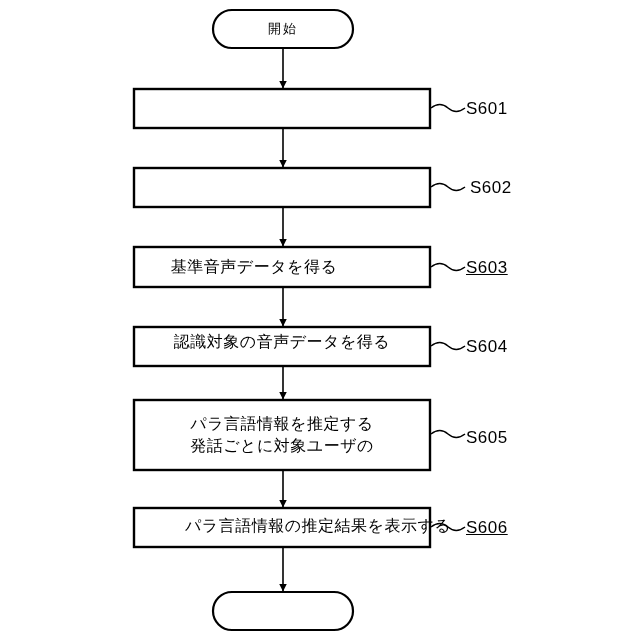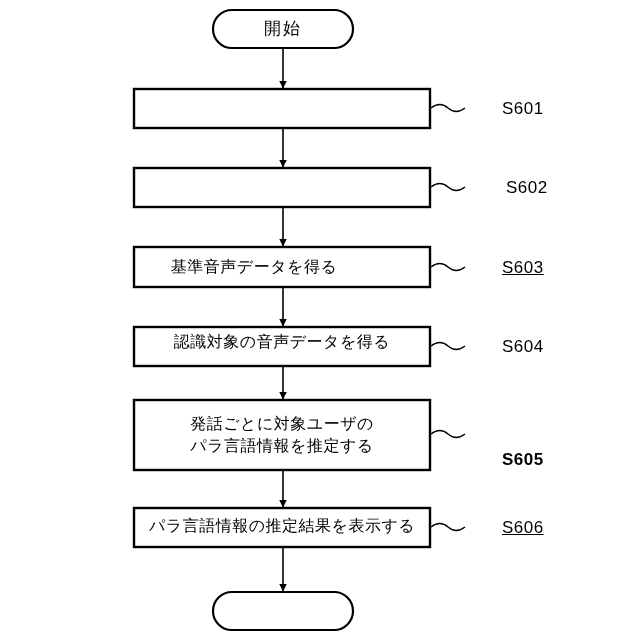--- a/index.html
+++ b/index.html
@@ -34,30 +34,29 @@
     align-items: center;
     justify-content: center;
     text-align: center;
     font-size: 16px;
     line-height: 22px;
     letter-spacing: 0.5px;
     white-space: pre;
     color: #000000;
   }
   .terminal-text {
-    font-size: 17px;
+    font-size: 13px;
     letter-spacing: 2px;
   }
   .step-label {
     position: absolute;
     font-size: 17px;
     letter-spacing: 0.5px;
     color: #000000;
     white-space: pre;
-    margin-left: 36px;
   }
   .line2 {
     display: block;
   }
 </style>
 </head>
 <body>
 
 <div id="flowchart-root">
 
@@ -98,31 +97,31 @@
   <div class="node-text terminal-text" style="left:213px; top:10px; width:140px; height:38px;">開始</div>
 
 
 
 
   <div class="node-text" style="left:134px; top:247px; width:240px; height:40px;">基準音声データを得る</div>
 
   <div class="node-text" style="left:134px; top:322px; width:296px; height:39px;">認識対象の音声データを得る</div>
 
   <div class="node-text" style="left:134px; top:400px; width:296px; height:70px;">
+    <span class="line2">パラ言語情報を推定する</span>
     <span class="line2">発話ごとに対象ユーザの</span>
-    <span class="line2">パラ言語情報を推定する</span>
   </div>
 
-  <div class="node-text" style="left:134px; top:508px; width:296px; height:36px;">パラ言語情報の推定結果を表示する</div>
+  <div class="node-text" style="left:134px; top:508px; width:296px; height:36px;padding-left:36px;">パラ言語情報の推定結果を表示する</div>
 
   <div class="step-label" style="left:466px; top:99px;">S601</div>
 
   <div class="step-label" style="left:470px; top:178px;">S602</div>
 
   <div class="step-label" style="left:466px; top:258px;text-decoration:underline;">S603</div>
 
   <div class="step-label" style="left:466px; top:337px;">S604</div>
 
-  <div class="step-label" style="left:466px; top:450px;font-weight:bold;">S605</div>
+  <div class="step-label" style="left:466px; top:428px;">S605</div>
 
   <div class="step-label" style="left:466px; top:518px;text-decoration:underline;">S606</div>
 
 </div>
 
 </body></html>

